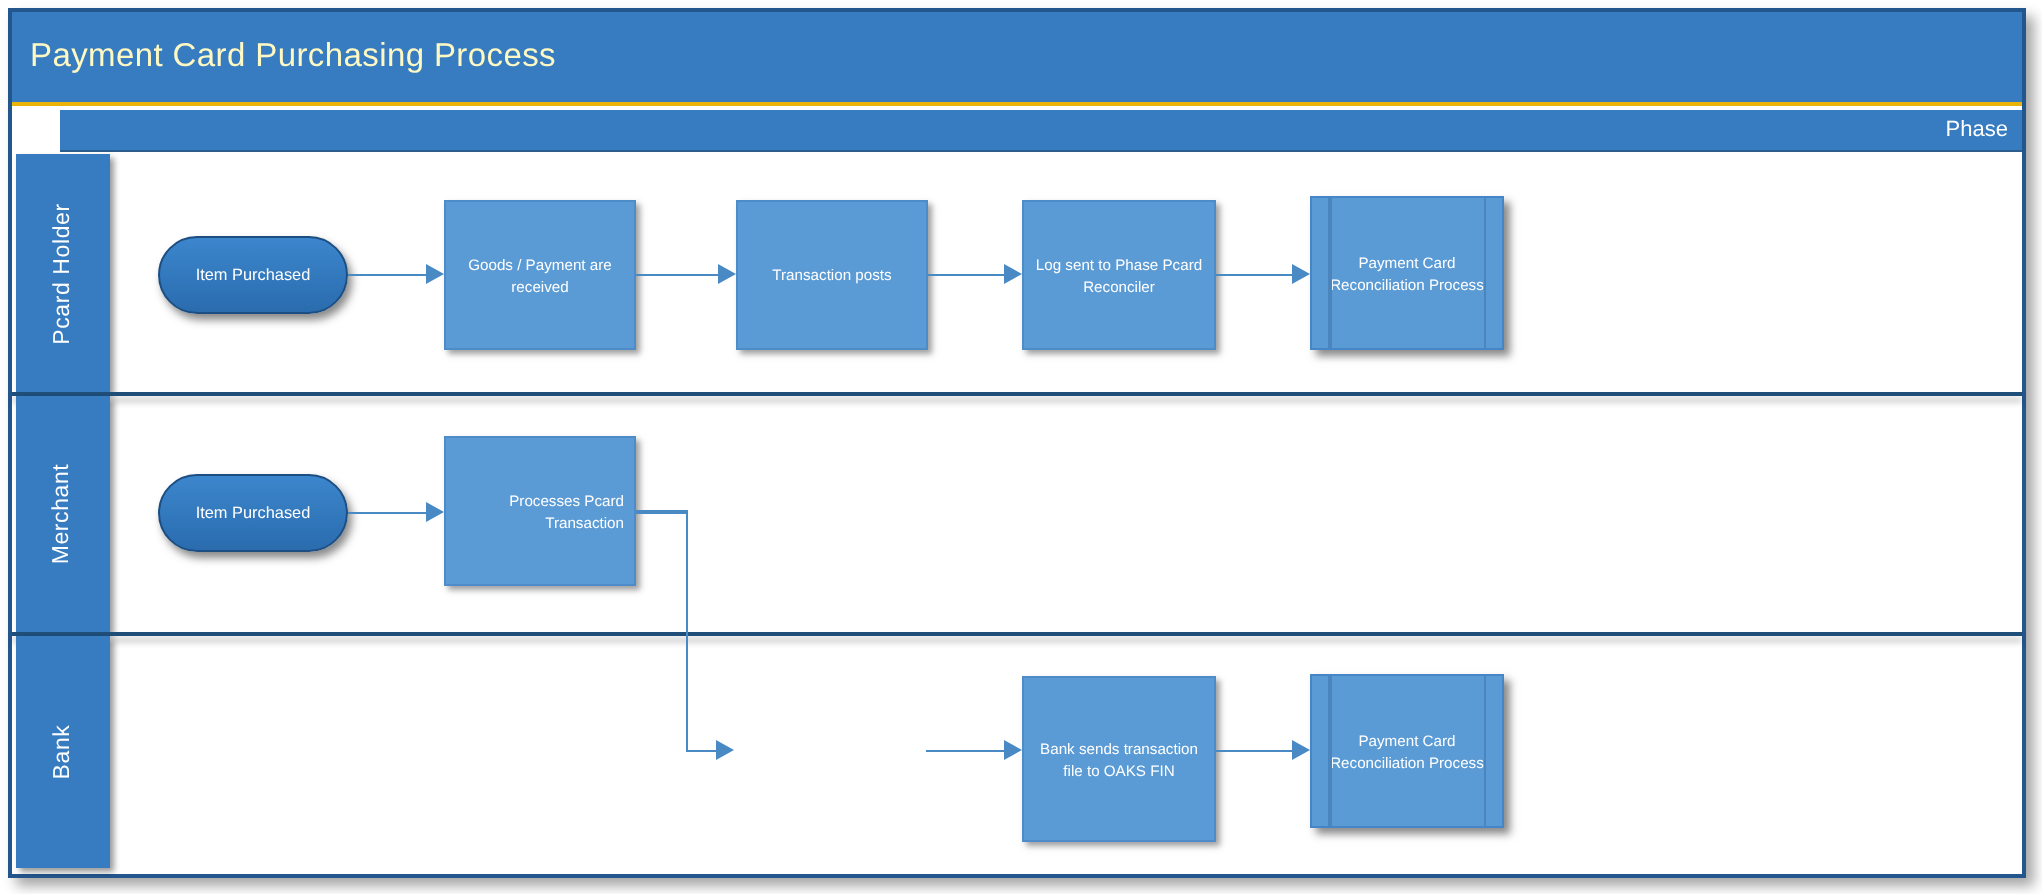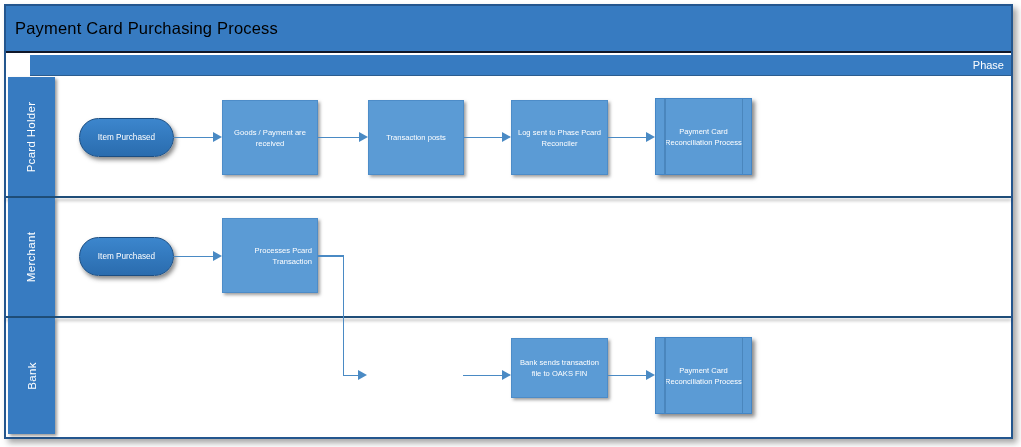--- a/index.html
+++ b/index.html
@@ -17,23 +17,23 @@
     width:1021px;height:447px;position:relative;overflow:hidden;
     font-family:"Liberation Sans", sans-serif;
   }
   .frame{
     position:absolute;left:4px;top:4px;width:1009px;height:435px;
     background:#ffffff;border:2px solid var(--navy);
     box-shadow:4px 4px 6px rgba(0,0,0,0.35);
   }
   .title-band{
     position:absolute;left:0;top:0;right:0;height:47px;
-    background:var(--banner);border-bottom:2px solid #0f172a;
+    background:var(--banner);border-bottom:2px solid #eab308;
     display:flex;align-items:center;padding-left:9px;
-    color:#000000;font-size:16.5px;letter-spacing:0.2px;
+    color:#fef9c3;font-size:16.5px;letter-spacing:0.2px;
   }
   .phase-band{
     position:absolute;left:0;top:49px;right:0;height:21px;
     background:var(--banner);border-bottom:1px solid #2c5d8f;
     display:flex;align-items:center;justify-content:flex-end;padding-right:7px;
     color:#ffffff;font-size:11px;margin-left:24px;
   }
   .lane-label{
     position:absolute;left:2px;width:47px;background:var(--label-blue);
     box-shadow:2px 2px 3px rgba(0,0,0,0.4);
@@ -142,21 +142,21 @@
   </div>
 
   <div class="cline hline" style="left:312px;top:249px;width:26px;"></div>
   <div class="cline vline" style="left:336.5px;top:249px;height:120px;"></div>
   <div class="cline hline" style="left:336.5px;top:368.5px;width:17px;"></div>
   <div class="ahead" style="left:352px;top:364px;"></div>
 
   <div class="cline hline" style="left:457px;top:368.5px;width:39px;"></div>
   <div class="ahead" style="left:496px;top:364px;"></div>
 
-  <div class="node proc" style="left:505px;top:332px;width:97px;height:60px;text-align:center;">
+  <div class="node proc" style="left:505px;top:332px;width:97px;height:83px;text-align:center;">
     <span class="lbl">Bank sends transaction file to OAKS FIN</span>
   </div>
   <div class="cline hline" style="left:602px;top:368.5px;width:38px;"></div>
   <div class="ahead" style="left:640px;top:364px;"></div>
 
   <div class="node subproc" style="left:649px;top:331px;width:97px;height:77px;">
     <span class="lbl">Payment Card Reconciliation Process</span>
   </div>
 
 </div>

